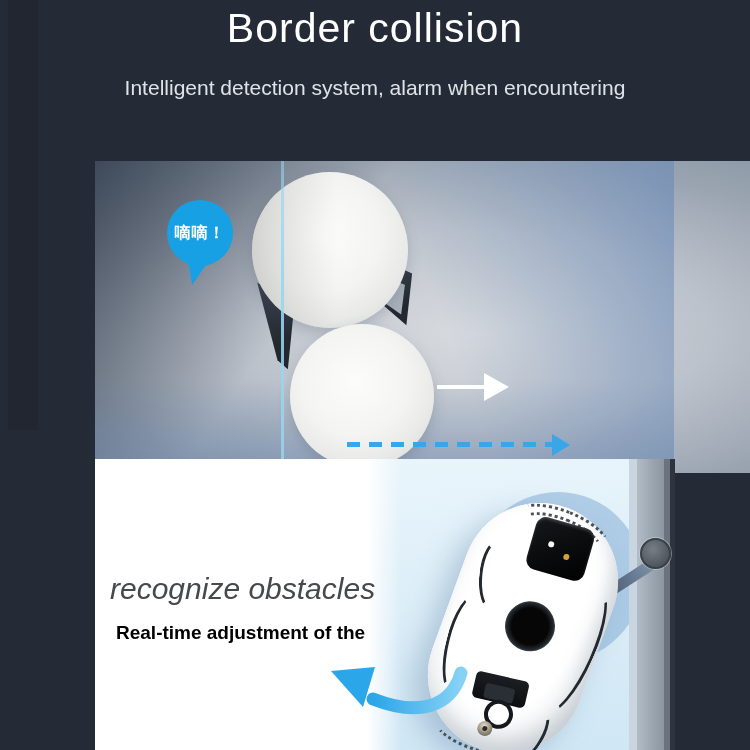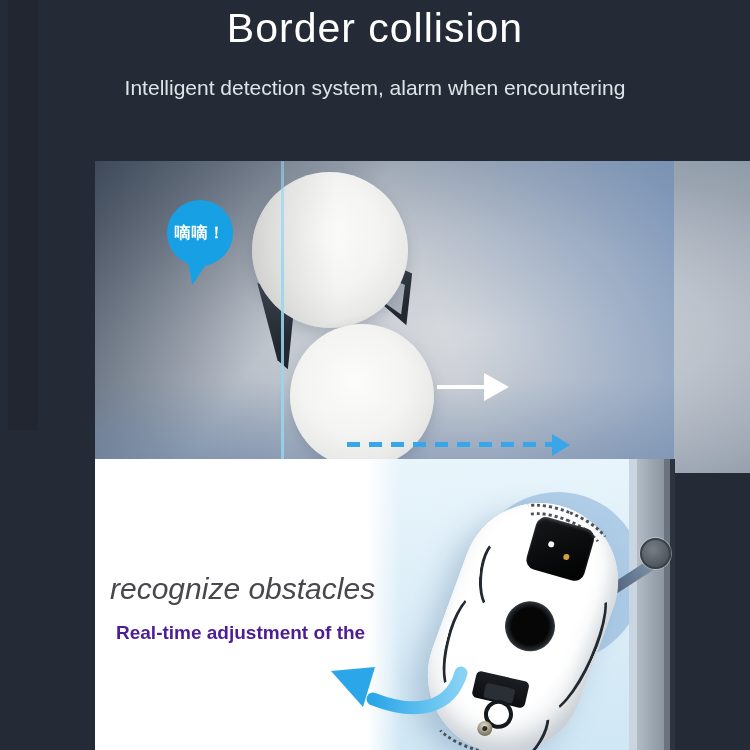--- a/index.html
+++ b/index.html
@@ -118,21 +118,21 @@
   .switch-plate{left:51px;top:180px;width:54px;height:27px;border-radius:5px;transform:rotate(-7deg);
     background:linear-gradient(180deg,#1b1e22,#0c0e11);}
   .switch-inner{left:63px;top:190px;width:30px;height:15px;border-radius:3px;transform:rotate(-7deg);background:#2a2f35;}
   .ring-button{left:70px;top:203px;width:21px;height:21px;border-radius:50%;
     border:4px solid #15191d;background:#ffffff;}
   .screw{left:69px;top:228px;width:15px;height:15px;border-radius:50%;
     background:radial-gradient(circle at 40% 35%,#e3ddca,#8a8372 60%,#55503f);}
   .screw-center{left:74px;top:233px;width:5px;height:5px;border-radius:50%;background:#2c2a22;}
 
   .p2-heading{left:15px;top:113px;color:#46484c;font-size:30px;font-weight:400;font-style:italic;}
-  .p2-desc{left:21px;top:160px;color:#4c1d95;font-size:19px;font-weight:bold;line-height:28px;}
+  .p2-desc{left:21px;top:160px;color:#000000;font-size:19px;font-weight:bold;line-height:28px;}
   .curved-arrow-svg{left:228px;top:196px;}
 </style>
 </head>
 <body>
 
 <div class="abs left-shade"></div>
 <div class="abs page-title">Border collision</div>
 <div class="abs page-subtitle">
   <div>Intelligent detection system, alarm when encountering</div>
 </div>

